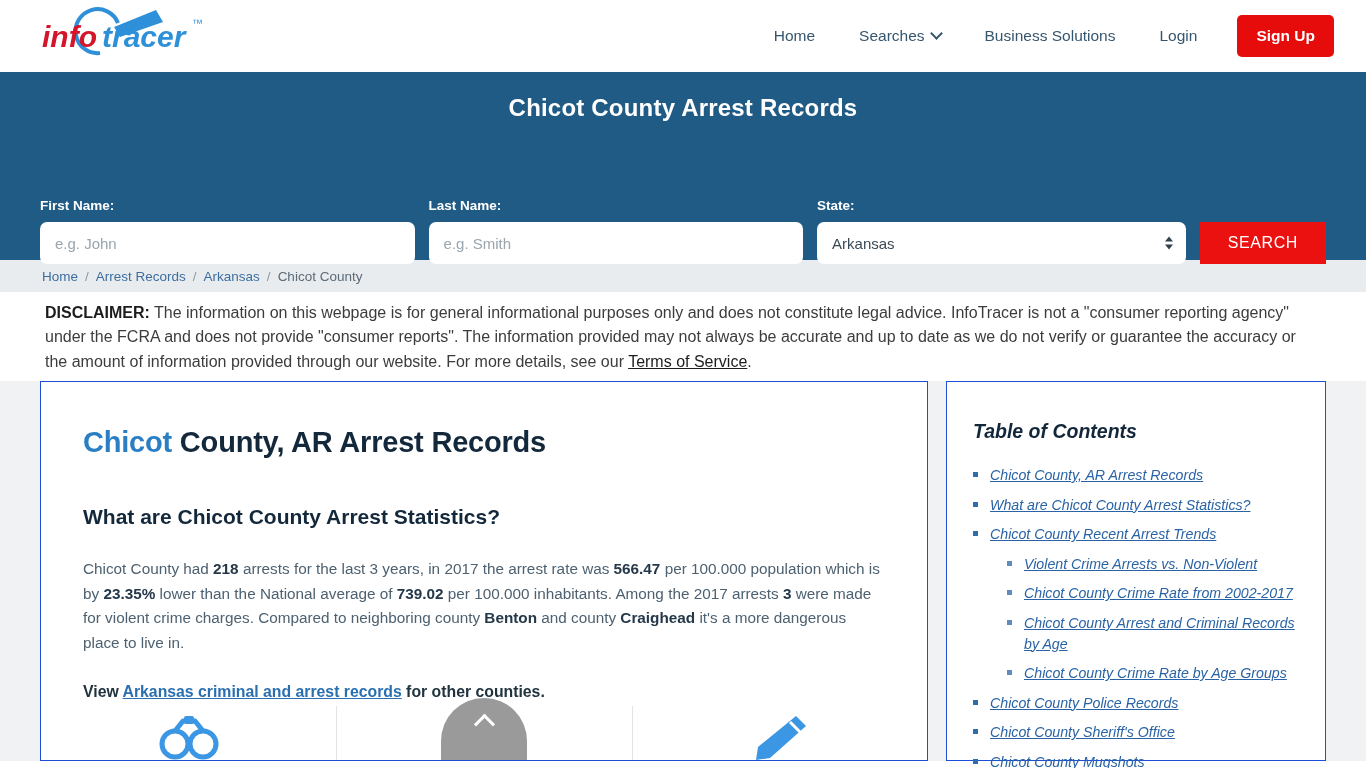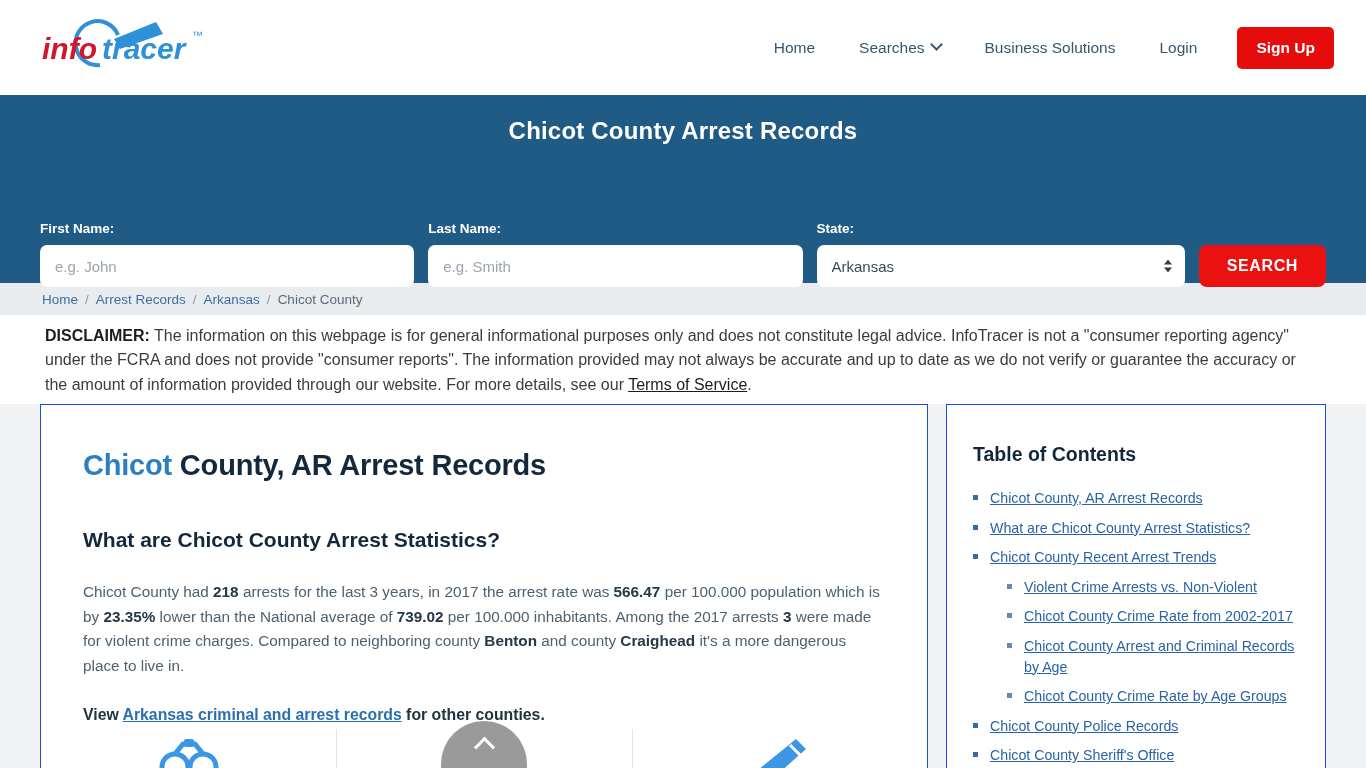--- a/index.html
+++ b/index.html
@@ -6,21 +6,21 @@
   html, body {
     width: 1366px; height: 768px;
     overflow: hidden;
     font-family: "Liberation Sans", sans-serif;
     background: #ffffff;
     color: #2c3e50;
   }
 
   
   .topbar {
-    height: 95px;
+    height: 72px;
     background: #ffffff;
     display: flex;
     align-items: center;
     justify-content: space-between;
     padding: 0 32px 0 40px;
   }
   .logo { display: flex; align-items: center; position: relative; width: 190px; height: 62px; }
   .logo svg { display: block; }
 
   .mainnav { display: flex; align-items: center; gap: 0; }
@@ -102,25 +102,25 @@
     width: 0; height: 0;
     border-left: 4.5px solid transparent;
     border-right: 4.5px solid transparent;
   }
   .spinner i.up   { border-bottom: 5px solid #31414c; }
   .spinner i.down { border-top: 5px solid #31414c; }
   .searchbtn {
     background: #ec1111;
     color: #ffffff;
     border: none;
-    border-radius: 8px;
+    border-radius: 0;
     height: 42px;
     padding: 0 28px;
     font-size: 16px;
-    font-weight: bold;
+    font-weight: normal;
     letter-spacing: .6px;
     cursor: pointer;
     white-space: nowrap;
   }
 
   
   .crumbband {
     background: #e9ecef;
     height: 32px;
     display: flex;
@@ -148,21 +148,21 @@
     display: flex;
     gap: 18px;
     padding: 0 40px;
     height: 380px;
   }
   .card {
     background: #ffffff;
     border: 1px solid #1d4ed8;
   }
   .main-card { width: 888px; padding: 44px 0 0 42px; position: relative; }
-  .side-card { width: 380px; padding: 38px 22px 0 26px; }
+  .side-card { width: 380px; padding: 38px 22px 0 26px; font-style: italic; }
 
   h1.title {
     font-size: 29px;
     font-weight: bold;
     color: #14283c;
     margin-bottom: 46px;
     letter-spacing: -.2px;
   }
   h1.title .hl { color: #2a7fc4; }
   h2.subtitle {

